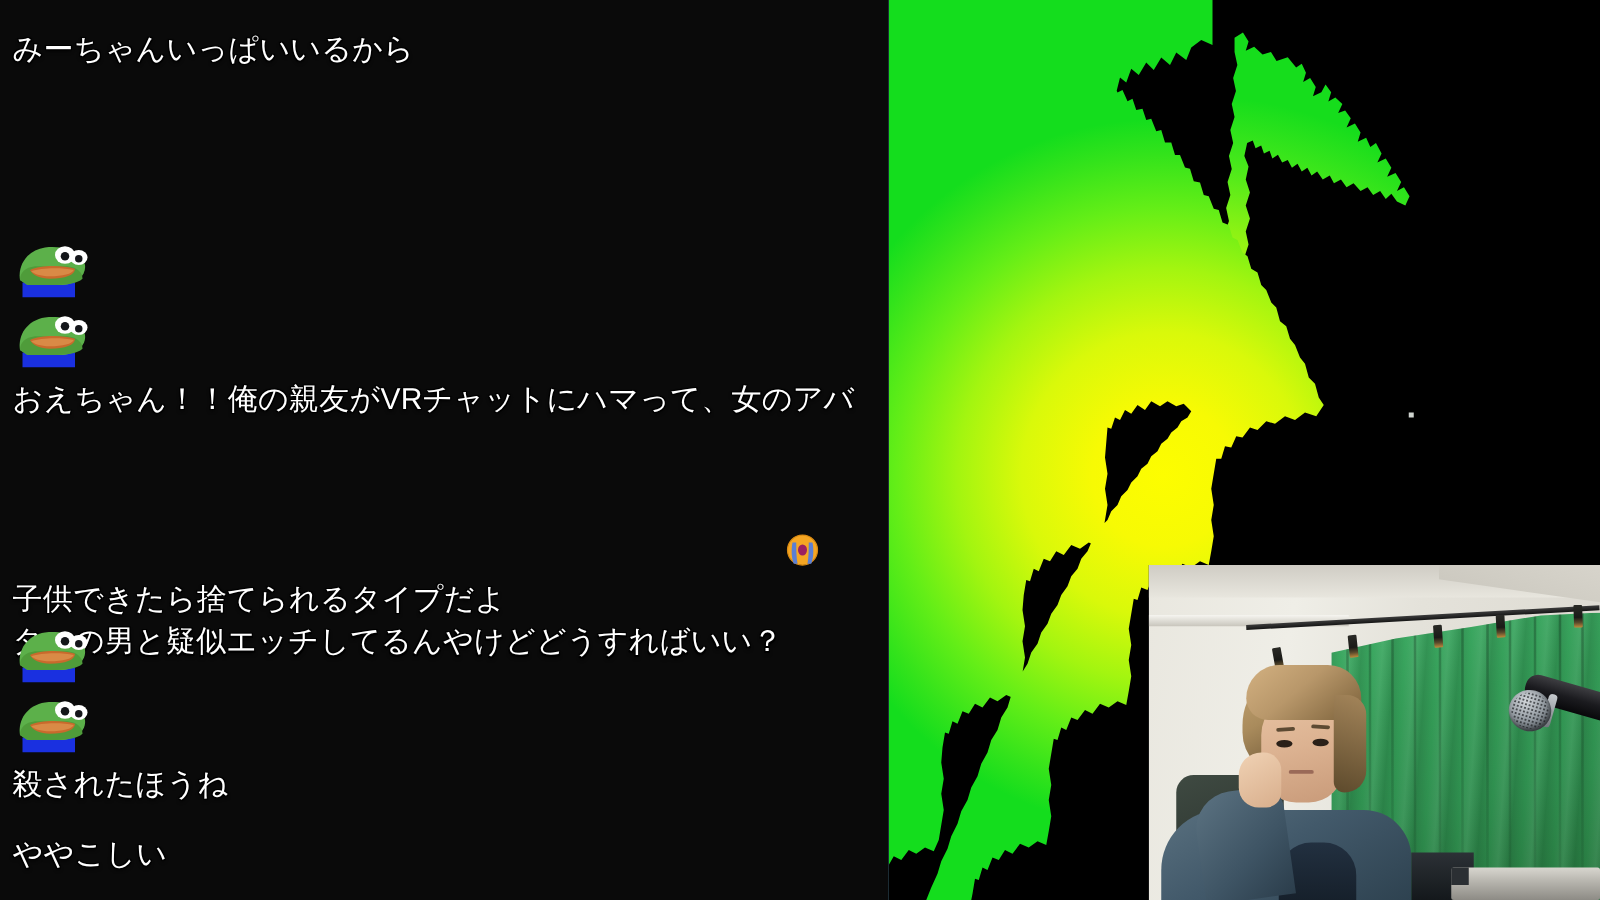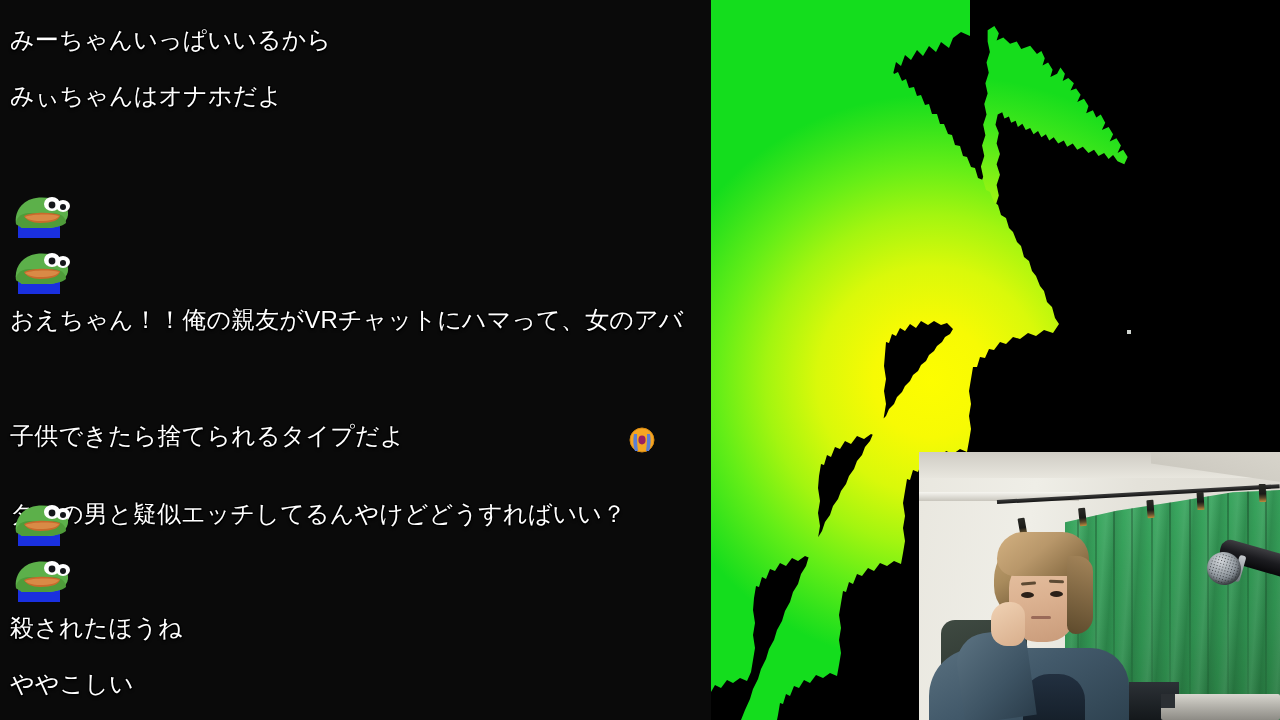--- a/index.html
+++ b/index.html
@@ -215,21 +215,20 @@
 </style>
 </head>
 <body>
 
 <div id="stage">
 
   <div id="chat-panel">
 
     <div class="msg" style="top:18px">みーちゃんいっぱいいるから</div>
 
-    <div class="msg" style="top:74px">みぃちゃんはオナホだよ</div>
 
 
     <div class="emote-pepe" style="top:190px">
       <svg viewBox="0 0 62 48" xmlns="http://www.w3.org/2000/svg">
         <rect x="8" y="36" width="42" height="12" fill="#1a30e0"></rect>
         <path d="M6 34 C4 22 12 10 26 8 C42 6 56 12 58 22 C59 30 52 37 40 38 L12 38 Z" fill="#5cb04a"></path>
         <path d="M6 34 C6 28 10 24 18 23 L44 23 C52 24 56 28 56 33 C52 37 42 38 32 38 L12 38 Z" fill="#4f9c3a"></path>
         <path d="M14 26 C22 22 40 22 50 25 C50 30 42 33 30 33 C22 33 16 30 14 26 Z" fill="#c96a2c"></path>
         <path d="M15 27 C23 24 40 24 49 26 C48 29 40 31 30 31 C22 31 17 29 15 27 Z" fill="#d98a46"></path>
         <ellipse cx="42" cy="14" rx="8" ry="7" fill="#ffffff"></ellipse>
@@ -256,21 +255,21 @@
     <div class="msg" style="top:298px"><span>おえちゃん！！俺の親友がVRチャットにハマって、女のアバターの男と疑似エッチしてるんやけどどうすればいい？</span><span class="emoji-cry">
         <svg viewBox="0 0 26 26" xmlns="http://www.w3.org/2000/svg">
           <circle cx="13" cy="13" r="12" fill="#f5a623"></circle>
           <circle cx="13" cy="13" r="12" fill="none" stroke="#d98a12" stroke-width="1"></circle>
           <path d="M5 7 C4 12 4 19 6 24 L9 24 C8 18 8 12 8 7 Z" fill="#5b7fd4"></path>
           <path d="M21 7 C22 12 22 19 20 24 L17 24 C18 18 18 12 18 7 Z" fill="#5b7fd4"></path>
           <ellipse cx="13" cy="13" rx="3.6" ry="4.4" fill="#9b2060"></ellipse>
         </svg>
       </span></div>
 
-    <div class="msg" style="top:414px">子供できたら捨てられるタイプだよ</div>
+    <div class="msg" style="top:458px">子供できたら捨てられるタイプだよ</div>
 
     <div class="emote-pepe" style="top:498px">
       <svg viewBox="0 0 62 48" xmlns="http://www.w3.org/2000/svg">
         <rect x="8" y="36" width="42" height="12" fill="#1a30e0"></rect>
         <path d="M6 34 C4 22 12 10 26 8 C42 6 56 12 58 22 C59 30 52 37 40 38 L12 38 Z" fill="#5cb04a"></path>
         <path d="M6 34 C6 28 10 24 18 23 L44 23 C52 24 56 28 56 33 C52 37 42 38 32 38 L12 38 Z" fill="#4f9c3a"></path>
         <path d="M14 26 C22 22 40 22 50 25 C50 30 42 33 30 33 C22 33 16 30 14 26 Z" fill="#c96a2c"></path>
         <path d="M15 27 C23 24 40 24 49 26 C48 29 40 31 30 31 C22 31 17 29 15 27 Z" fill="#d98a46"></path>
         <ellipse cx="42" cy="14" rx="8" ry="7" fill="#ffffff"></ellipse>
         <ellipse cx="53" cy="16" rx="7" ry="6" fill="#ffffff"></ellipse>

